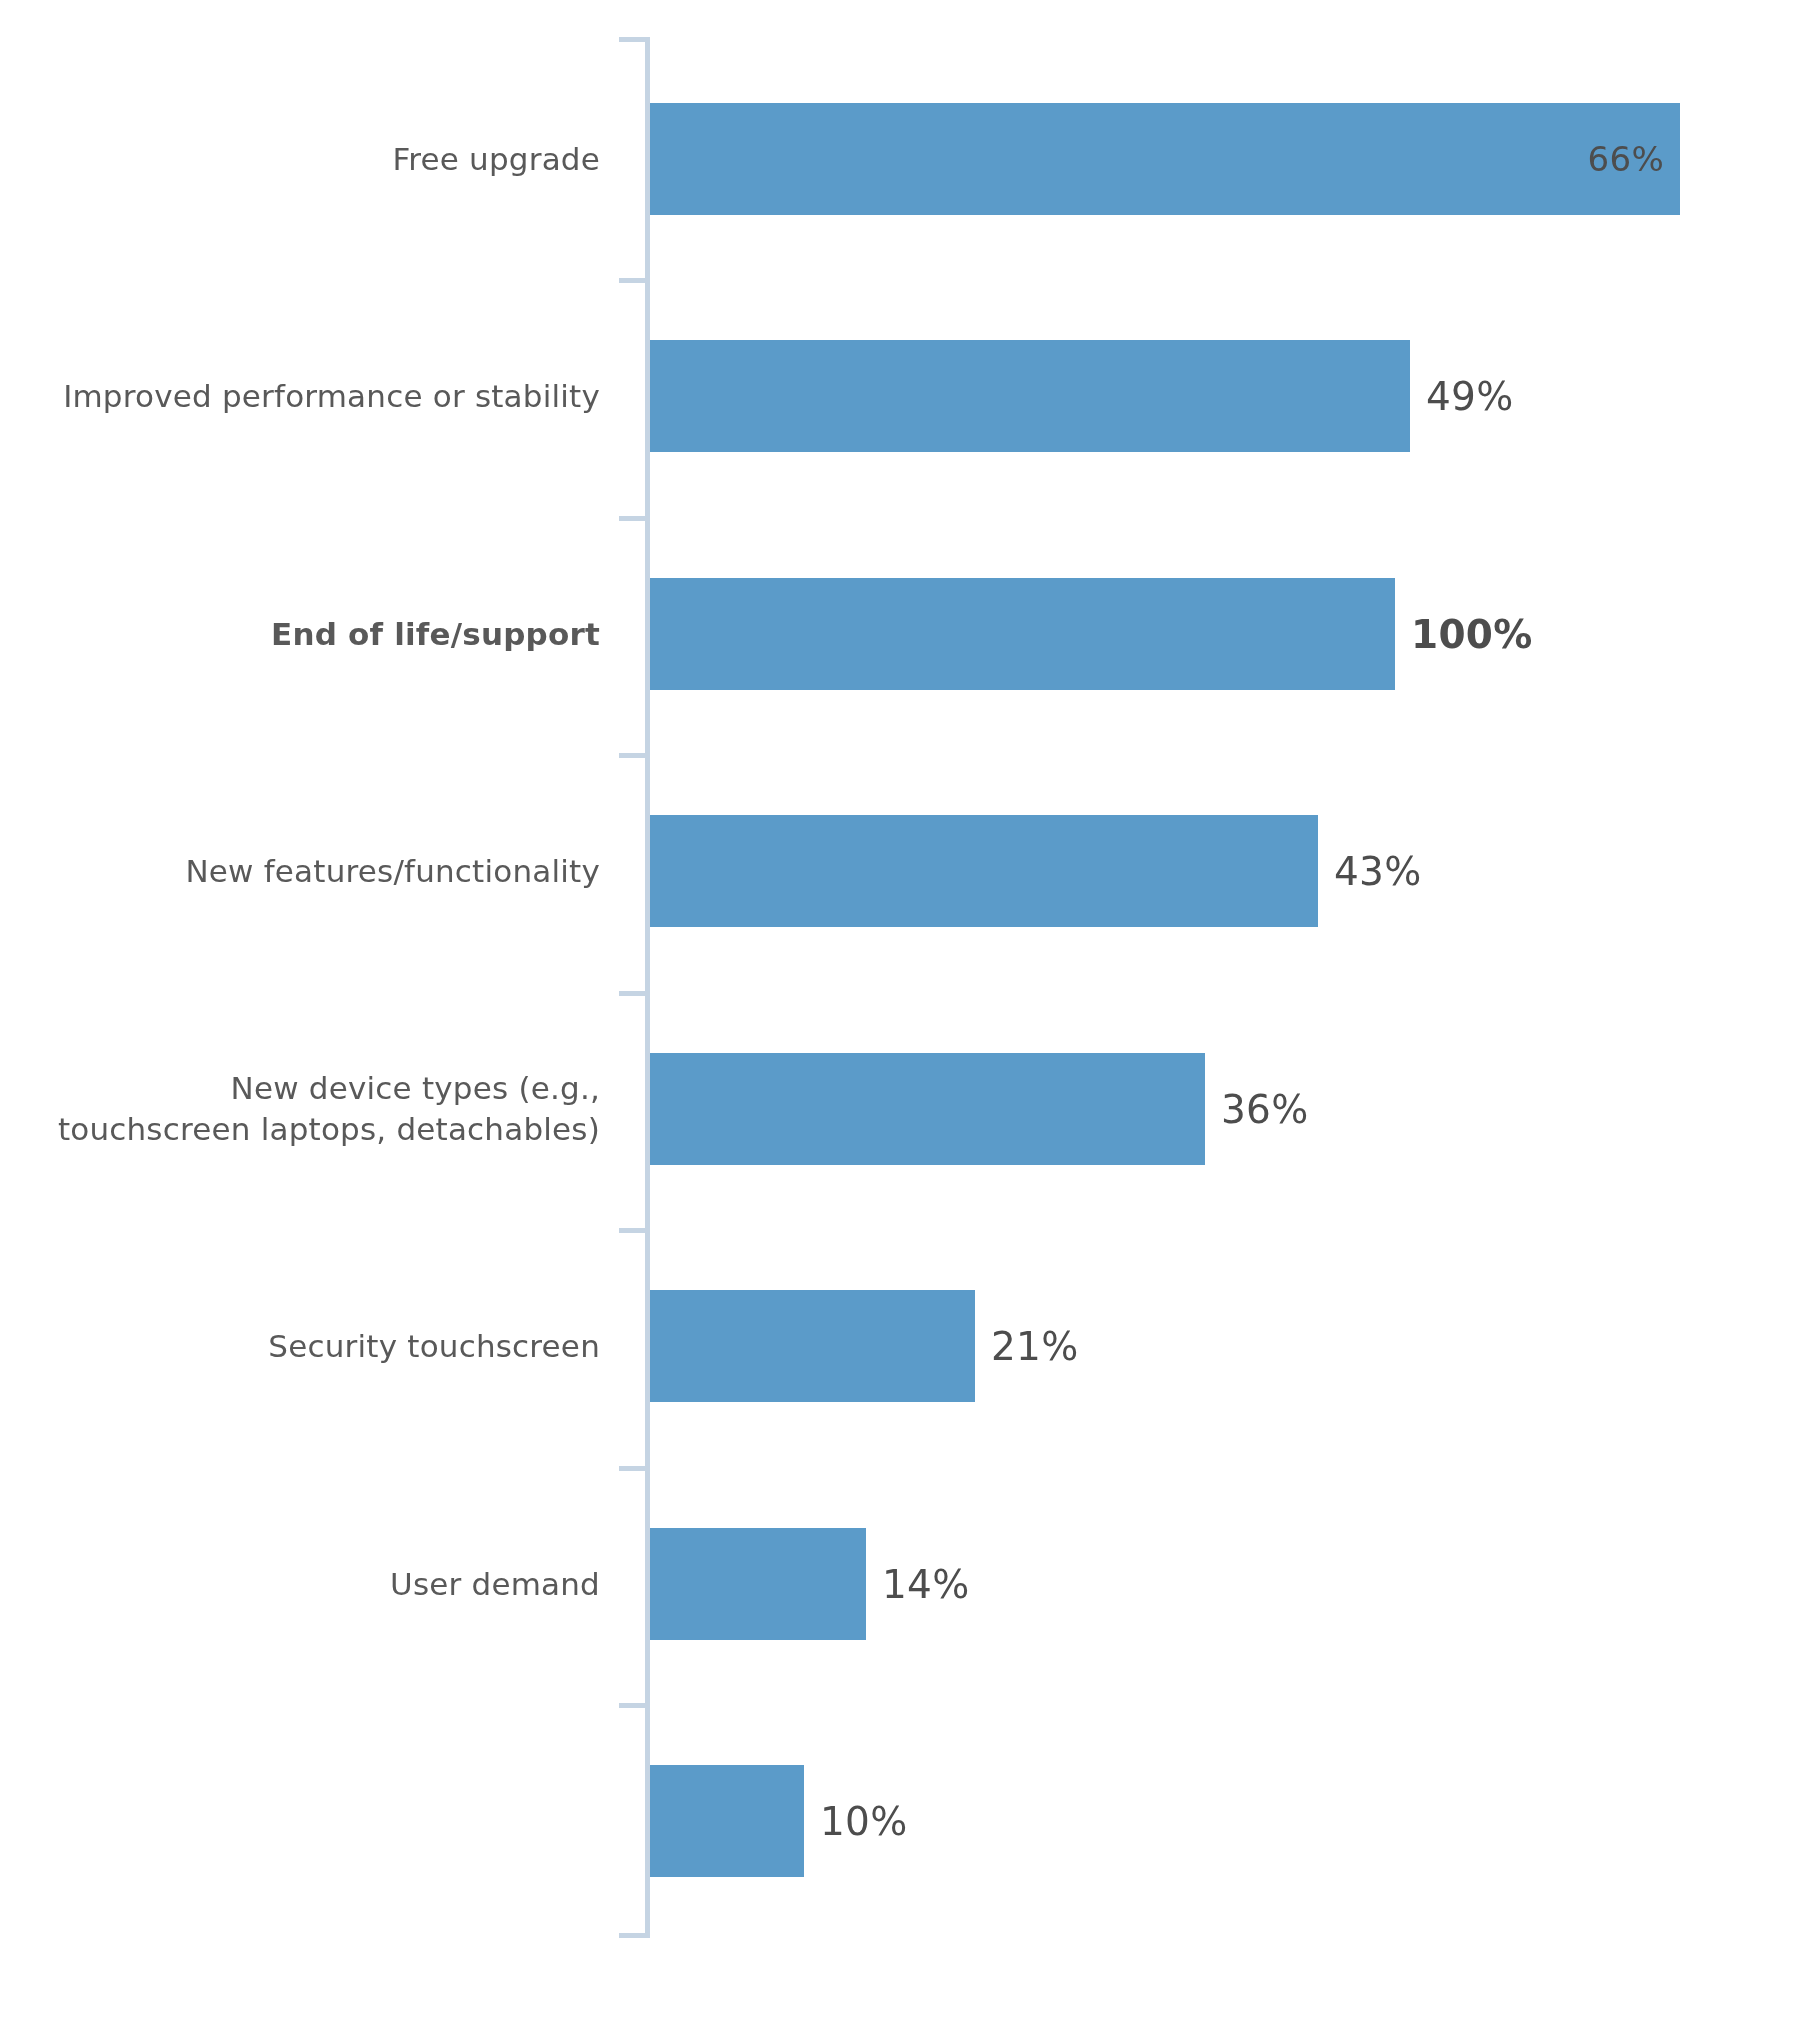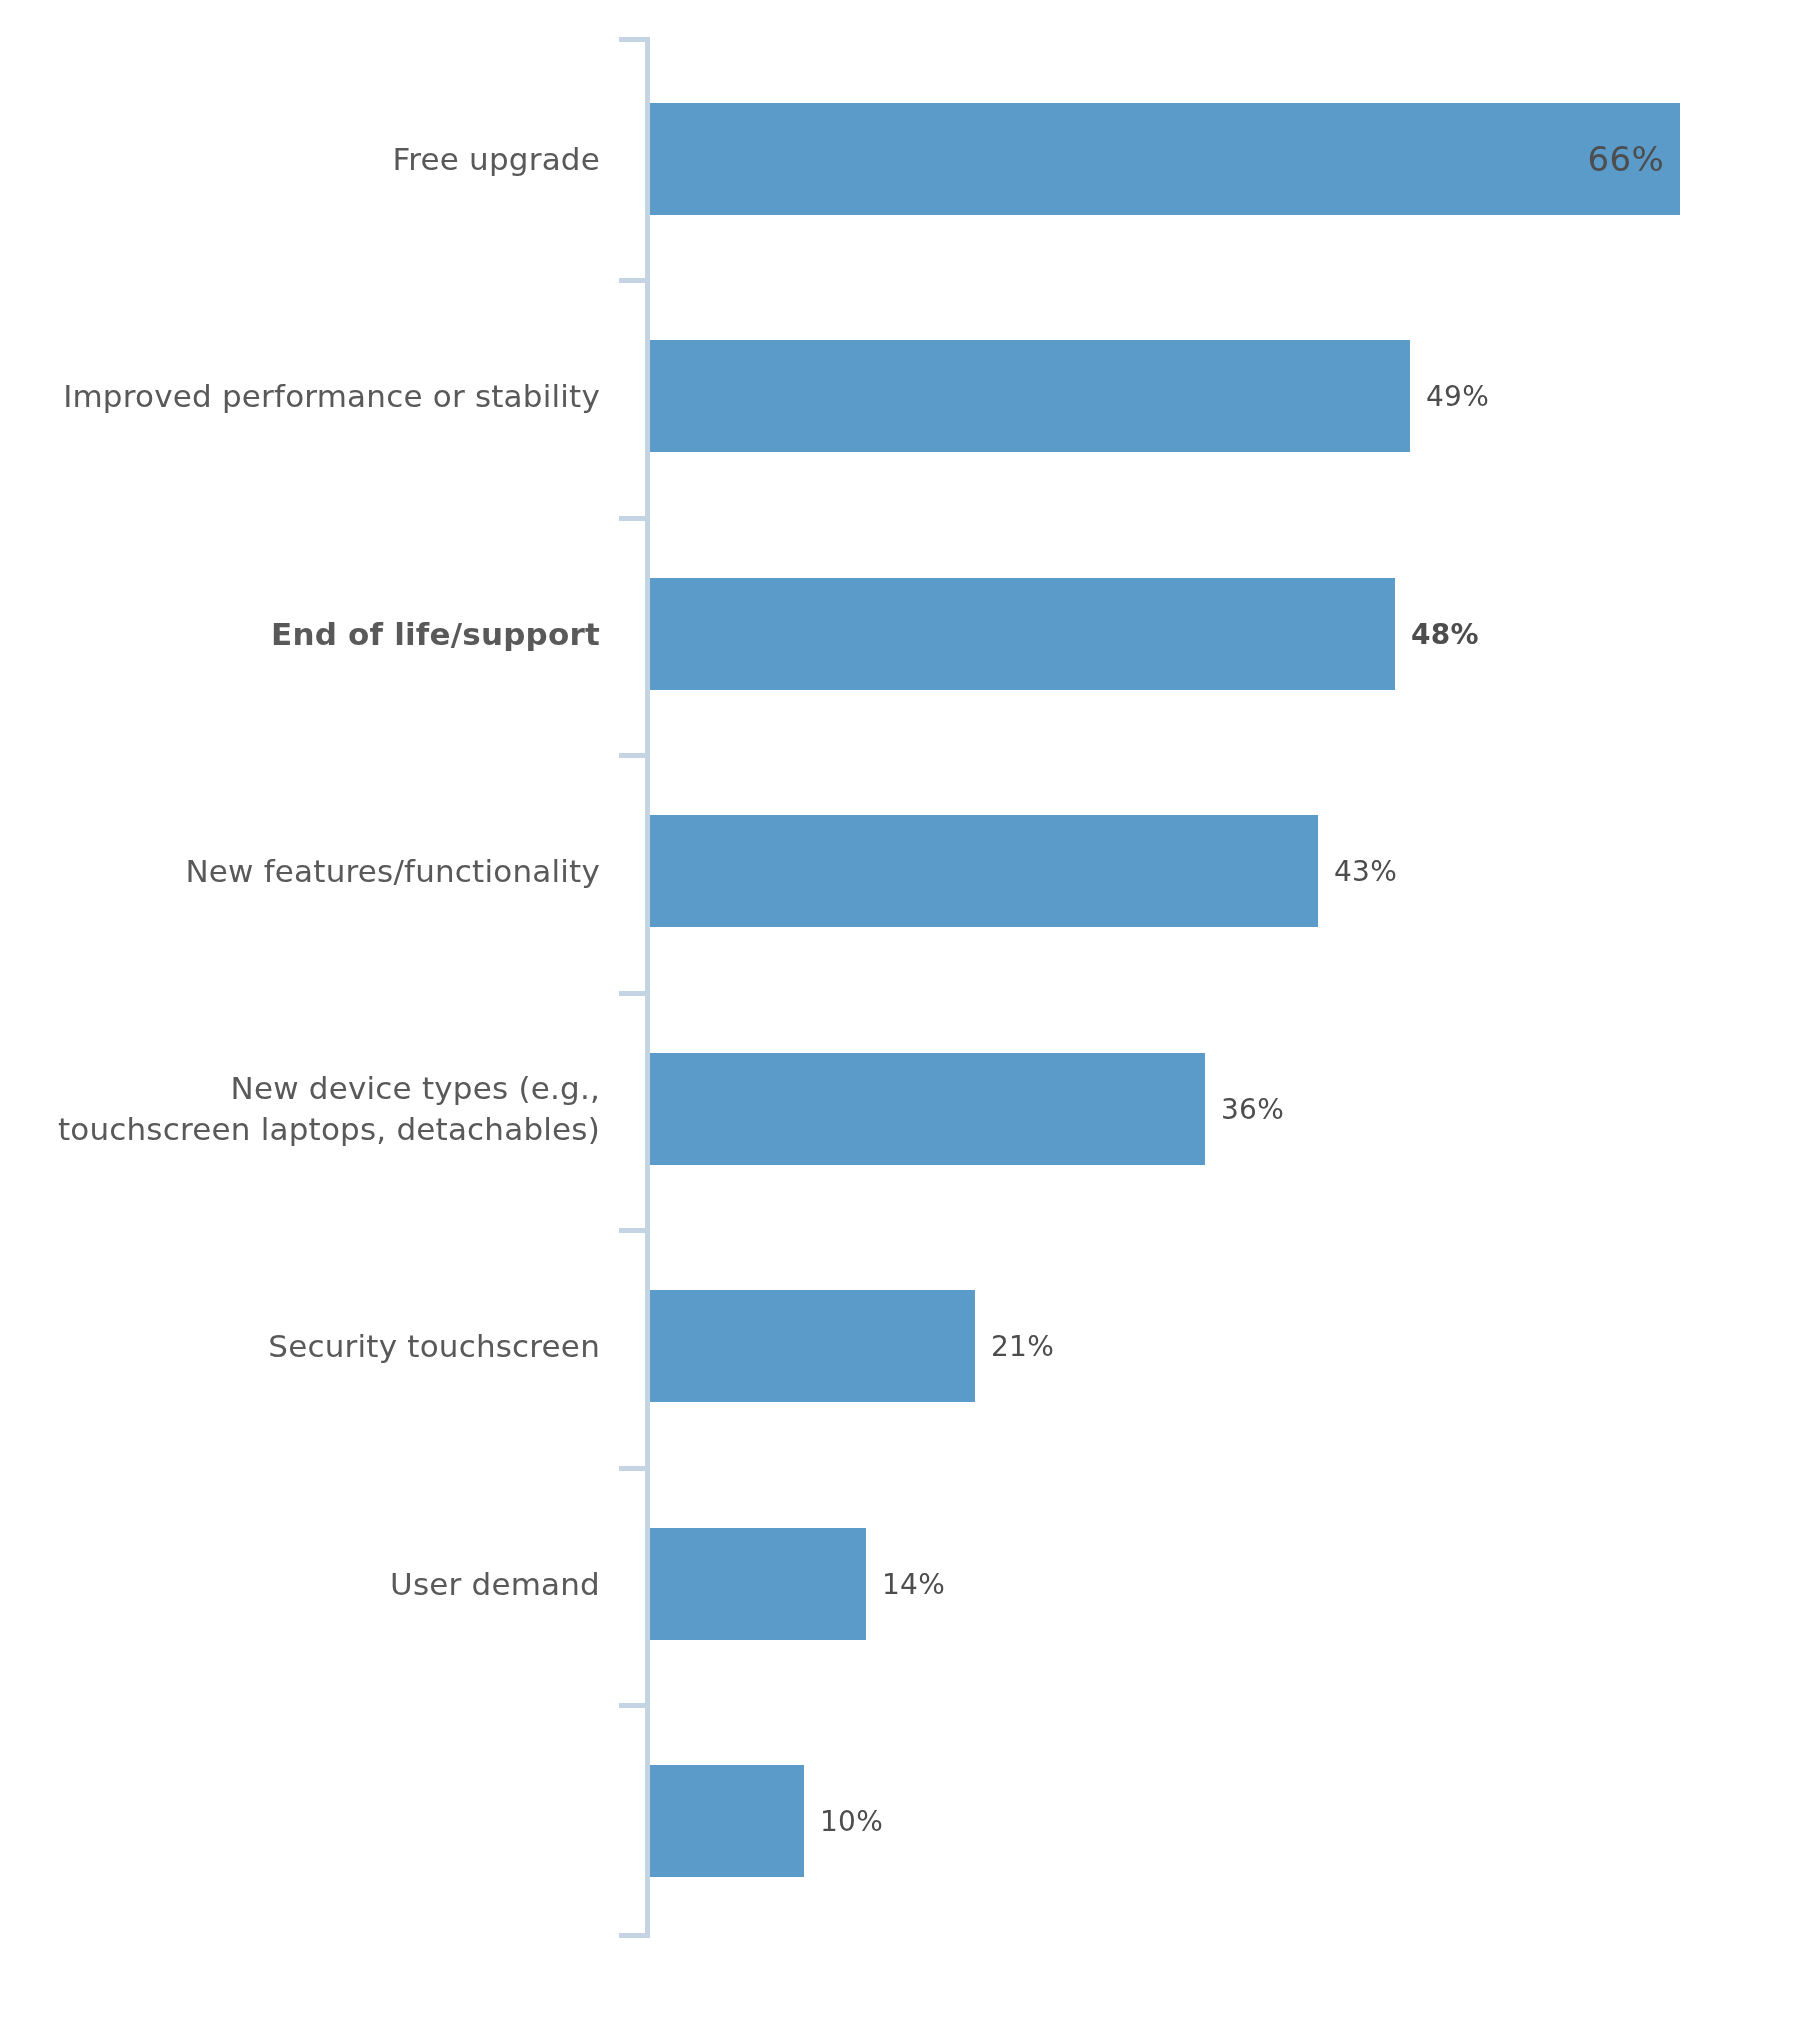--- a/index.html
+++ b/index.html
@@ -91,21 +91,21 @@
 
   .bar-value-inside {
     color: #4d4d4d;
     font-size: 34px;
     padding-right: 16px;
     letter-spacing: 0.3px;
   }
 
   .bar-value-outside {
     color: #4d4d4d;
-    font-size: 28px;
+    font-size: 39px;
     margin-left: 16px;
     letter-spacing: 0.3px;
     white-space: nowrap;
   }
 </style>
 </head>
 <body>
 
 <div id="chart-root">
   <div class="plot-area">
@@ -136,21 +136,21 @@
       <div class="bar-wrap">
         <div class="bar" style="width:760px;"></div>
         <span class="bar-value-outside">49%</span>
       </div>
     </div>
 
     <div class="bar-row" style="top:578px;font-weight:bold;">
       <div class="cat-label">End of life/support</div>
       <div class="bar-wrap">
         <div class="bar" style="width:745px;"></div>
-        <span class="bar-value-outside">48%</span>
+        <span class="bar-value-outside">100%</span>
       </div>
     </div>
 
     <div class="bar-row" style="top:815px;padding-left:29px;">
       <div class="cat-label">New features/functionality</div>
       <div class="bar-wrap">
         <div class="bar" style="width:668px;"></div>
         <span class="bar-value-outside">43%</span>
       </div>
     </div>

